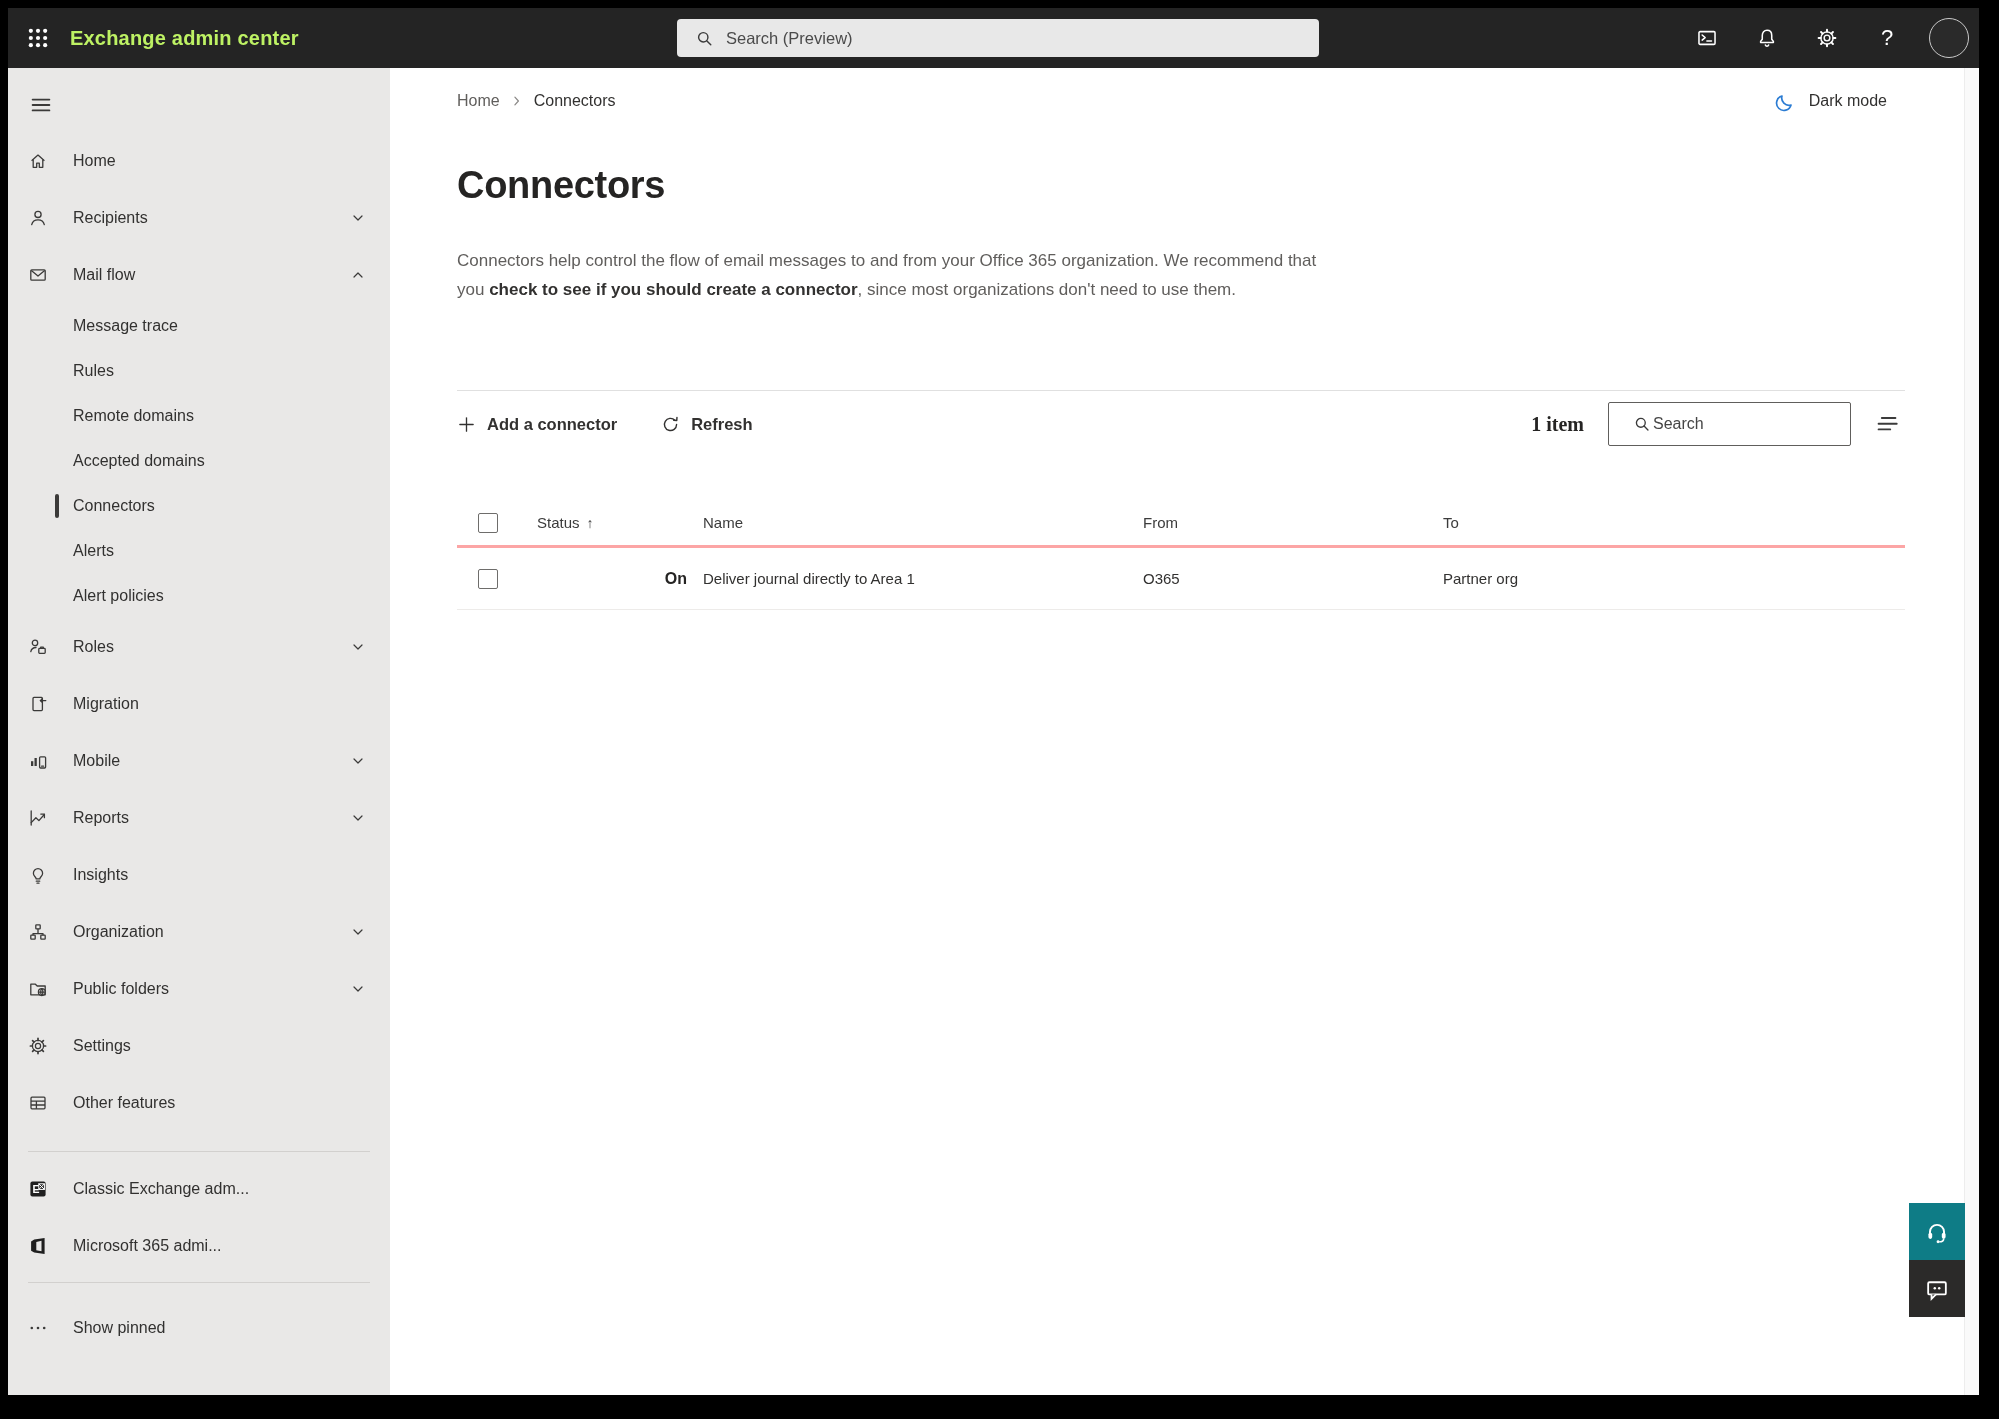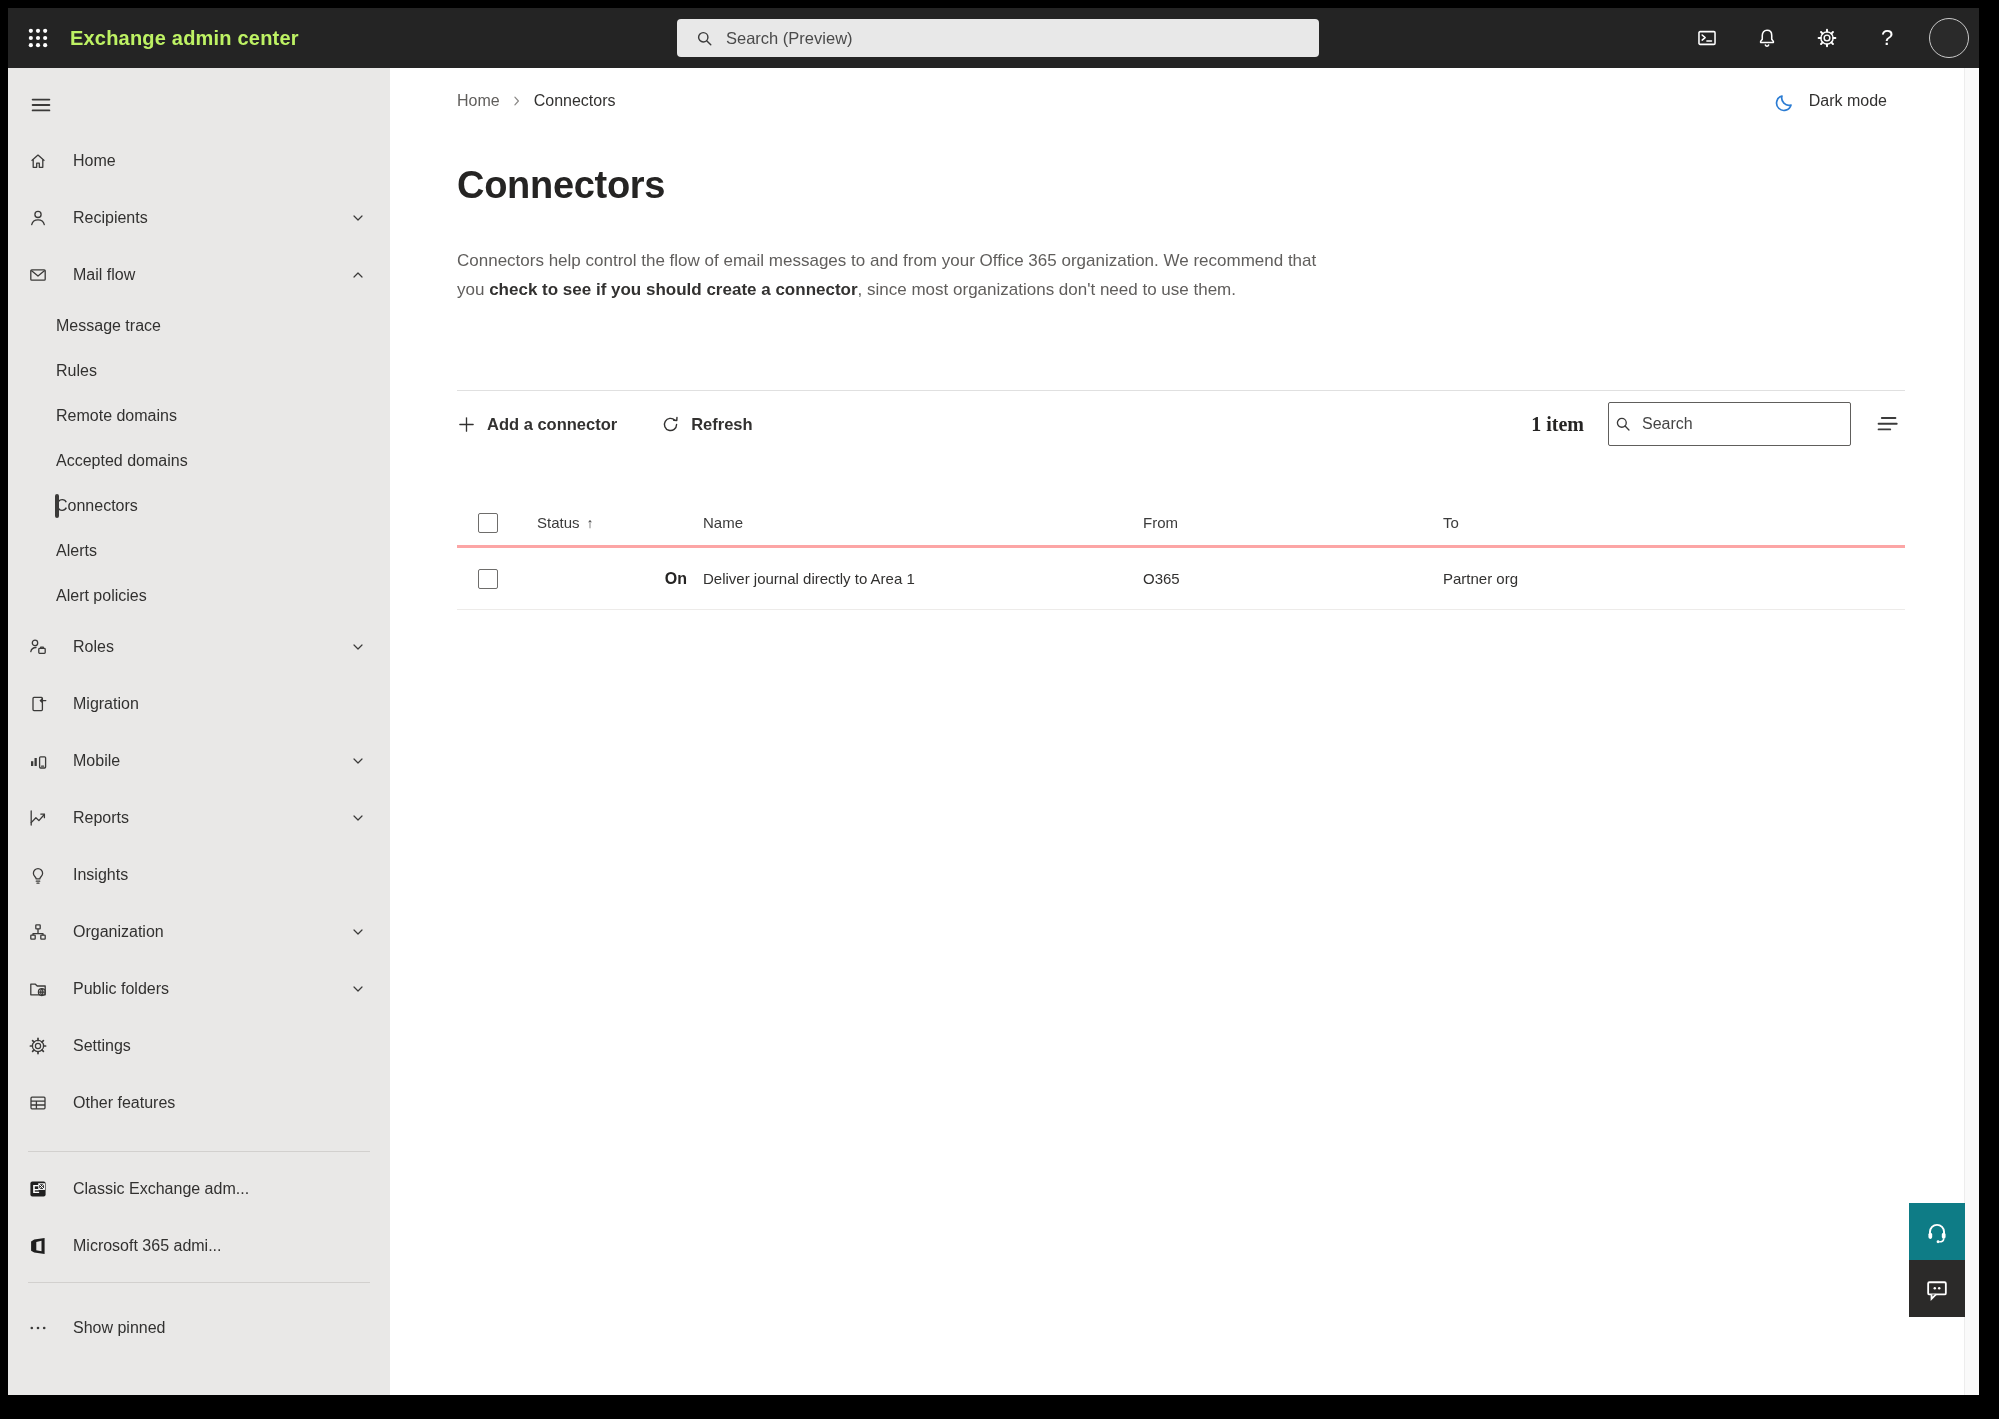--- a/index.html
+++ b/index.html
@@ -37,21 +37,21 @@
     border:1.5px solid #c9c9c9; flex:0 0 auto; cursor:pointer; }
 
   
   .sidebar {
     position:absolute; left:8px; top:68px; width:382px; height:1327px;
     background:#e9e8e7; overflow:hidden;
   }
   .hamburger-btn { width:46px; height:46px; margin:14px 0 4px 10px; background:none; border:none;
     display:flex; align-items:center; justify-content:center; }
   .nav-item { display:flex; align-items:center; height:57px; padding:0 24px 0 20px; cursor:pointer; position:relative; }
-  .nav-item.child { height:45px; padding-left:48px; }
+  .nav-item.child { height:45px; padding-left:65px; }
   .nav-icon { width:20px; height:20px; margin-right:25px; display:flex; flex:0 0 auto; }
   .nav-label { font-size:16px; color:#323130; white-space:nowrap; }
   .nav-chevron { margin-left:auto; display:flex; }
   .nav-item.selected::before {
     content:""; position:absolute; left:47px; top:50%; transform:translateY(-50%);
     width:4px; height:24px; background:#3b3a39; border-radius:2px;
   }
   .nav-divider { height:1px; background:#d2d0ce; margin:20px 20px 8px 20px; border:none; }
   .nav-divider.second { margin:8px 20px 16px 20px; }
 
@@ -77,21 +77,21 @@
 
   .content-divider { position:absolute; left:67px; top:322px; width:1448px; height:1px; background:#e0e0e0; }
 
   .toolbar { position:absolute; left:67px; top:323px; width:1448px; height:66px; display:flex; align-items:center; }
   .tb-btn { display:flex; align-items:center; gap:11px; font-size:16.5px; font-weight:600; color:#323130;
     background:none; border:none; }
   .tb-add { margin-right:44px; }
   .tb-spacer { flex:1; }
   .item-count { font-family:"Liberation Serif", serif; font-weight:700; font-size:20px; color:#252423; margin-right:24px; }
   .list-search { width:243px; height:44px; border:1.5px solid #605e5c; border-radius:2px;
-    display:flex; align-items:center; gap:10px; padding:0 10px 0 5px; margin-right:18px; background:#fff; }
+    display:flex; align-items:center; gap:2px; padding:0 10px 0 24px; margin-right:18px; background:#fff; }
   .list-search input { flex:1; min-width:0; border:none; outline:none; background:transparent;
     font-size:16px; color:#323130; font-family:"Liberation Sans", sans-serif; }
   .list-search input::placeholder { color:#454545; opacity:1; }
   .filter-btn { width:36px; height:36px; background:none; border:none; display:flex; align-items:center; justify-content:center; }
 
   .table { position:absolute; left:67px; top:432px; width:1448px; }
   .thead, .trow { display:grid; grid-template-columns:64px 166px 440px 300px 1fr; align-items:center; }
   .thead { height:48px; border-bottom:3px solid #fca5a5; }
   .trow { height:62px; border-bottom:1px solid #edebe9; cursor:pointer; }
   .cell-cb { padding-left:21px; }

